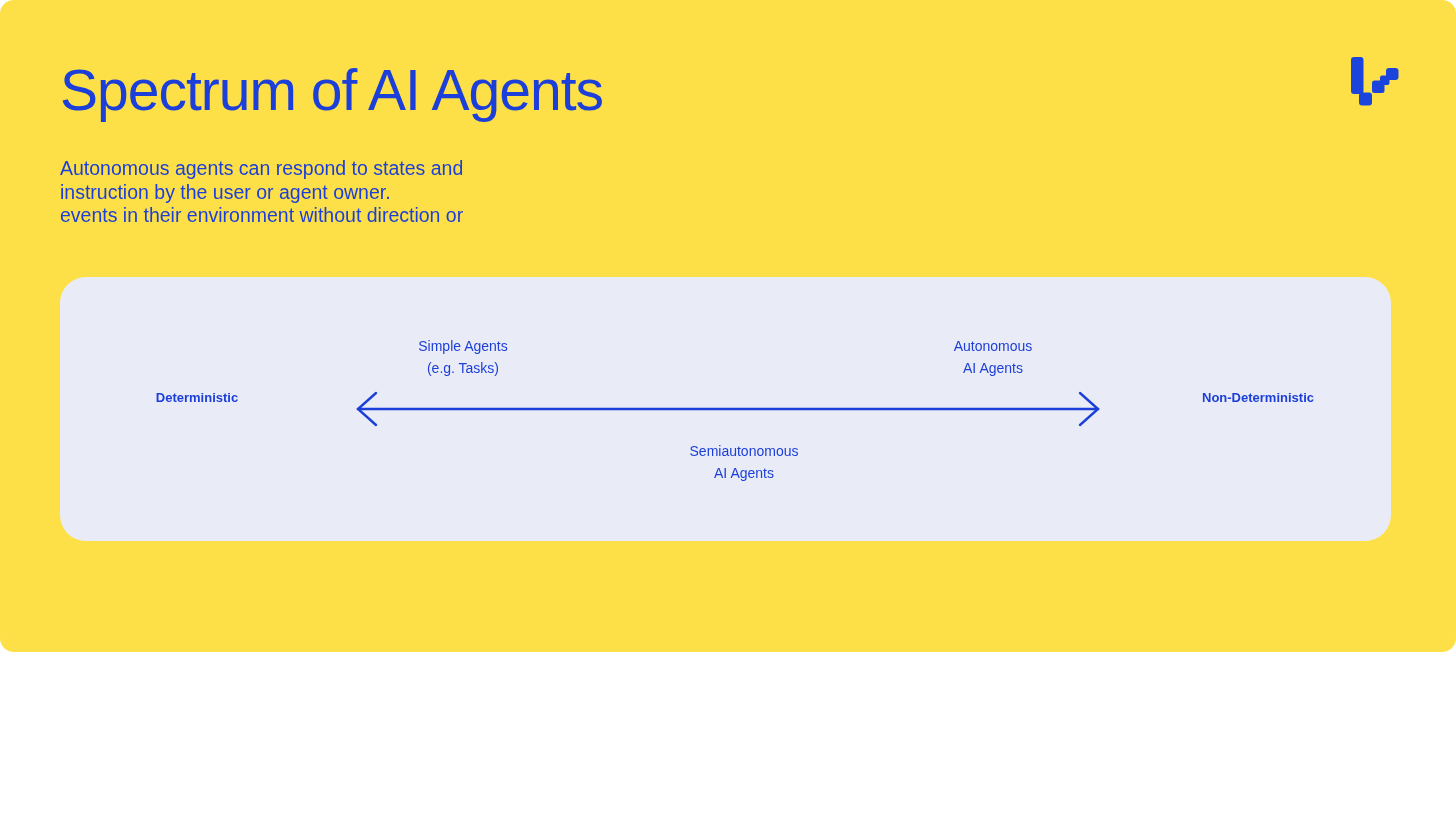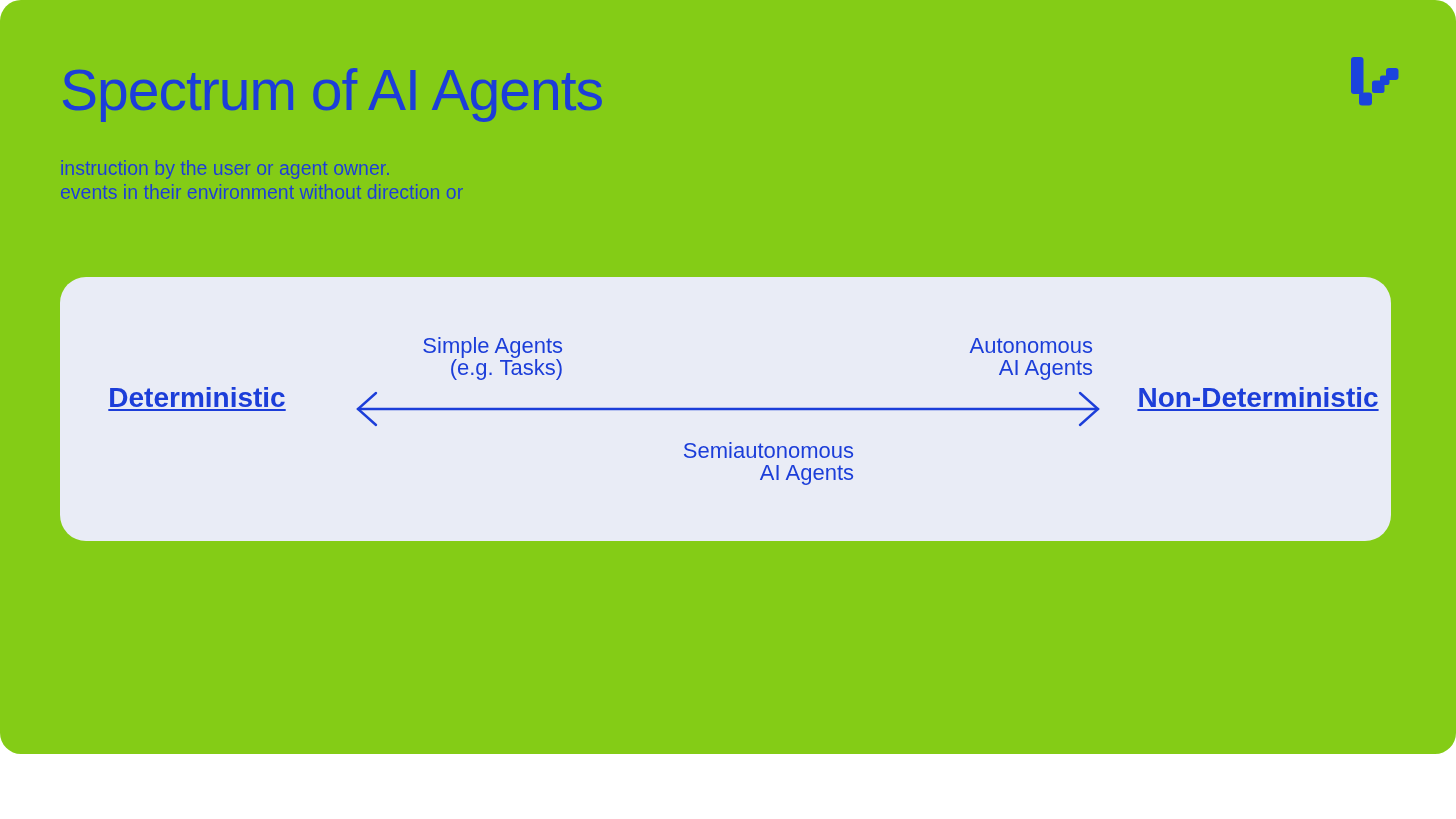--- a/index.html
+++ b/index.html
@@ -3,23 +3,23 @@
 <meta charset="utf-8">
 <style>
   html, body {
     margin: 0;
     padding: 0;
     background: #ffffff;
   }
   .slide {
     position: relative;
     width: 1456px;
-    height: 754px;
-    background: #84cc16;
-    border-radius: 21px;
+    height: 652px;
+    background: #fde047;
+    border-radius: 14px;
     overflow: hidden;
     font-family: "Liberation Sans", sans-serif;
     color: #1c3ed9;
   }
   .title {
     position: absolute;
     left: 60px;
     top: 58px;
     font-size: 57px;
     font-weight: 500;
@@ -47,35 +47,34 @@
     position: absolute;
     left: 60px;
     top: 277px;
     width: 1331px;
     height: 264px;
     background: #e9ecf6;
     border-radius: 26px;
   }
   .panel .lbl {
     position: absolute;
-    text-align: right;
-    font-size: 22px;
+    text-align: center;
+    font-size: 14px;
     line-height: 22px;
     color: #1c3ed9;
   }
   .lbl-simple      { left: 303px; top: 58px;  width: 200px; }
   .lbl-autonomous  { left: 833px; top: 58px;  width: 200px; }
   .lbl-semi        { left: 574px; top: 163px; width: 220px; }
   .endpoint {
     position: absolute;
     text-align: center;
-    font-size: 28px;
+    font-size: 13px;
     line-height: 22px;
     color: #1c3ed9;
-    text-decoration: underline;
   }
   .endpoint .main { font-weight: 700; }
   .ep-left  { left: 7px;    top: 110px; width: 260px; }
   .ep-right { left: 1068px; top: 110px; width: 260px; }
   .arrow-wrap {
     position: absolute;
     left: 295px;
     top: 112px;
     width: 746px;
     height: 40px;
@@ -83,20 +82,21 @@
   .arrow-wrap svg { display: block; }
 </style>
 </head>
 <body>
 
 <div class="slide">
 
   <div class="title">Spectrum of AI Agents</div>
 
   <div class="subtitle">
+    <div>Autonomous agents can respond to states and</div>
     <div>instruction by the user or agent owner.</div>
     <div>events in their environment without direction or</div>
   </div>
 
   <div class="logo">
     <svg width="48" height="52" viewBox="0 0 48 52" xmlns="http://www.w3.org/2000/svg">
       <g fill="#1b44dc">
         <rect x="0" y="0" width="12.5" height="37" rx="3"></rect>
         <rect x="8" y="35.5" width="13" height="13" rx="3"></rect>
         <rect x="21" y="23.5" width="12.5" height="12.5" rx="2.5"></rect>

